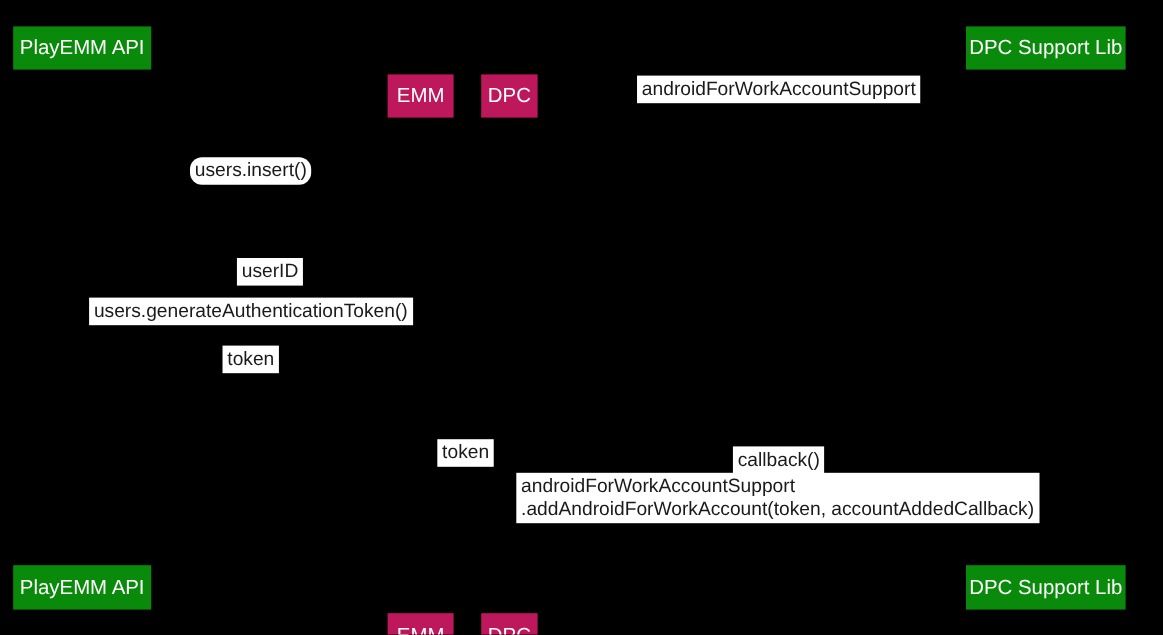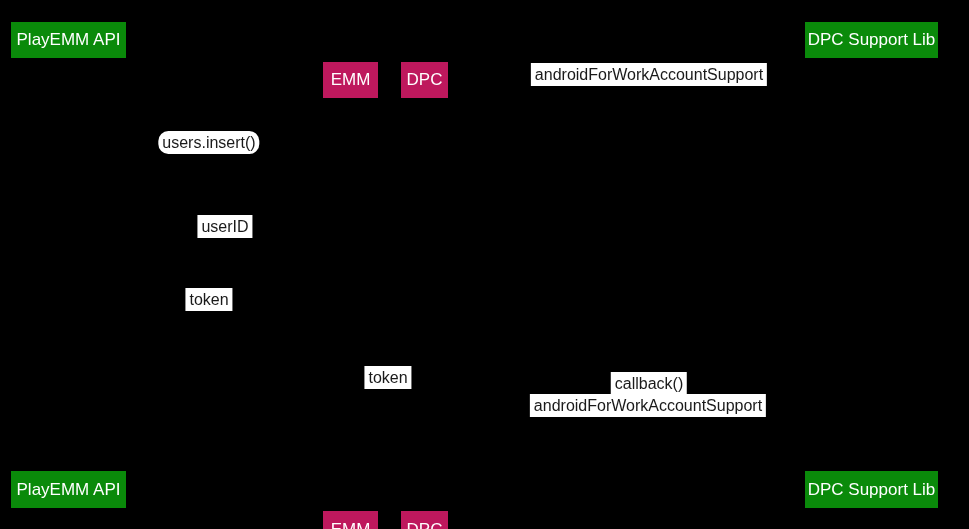--- a/index.html
+++ b/index.html
@@ -82,29 +82,31 @@
 
   <div class="msg pos-msg-ensure">
     <div>androidForWorkAccountSupport</div>
   </div>
 
   <div class="msg pos-msg-insert">users.insert()</div>
 
   <div class="msg pos-msg-userid">userID</div>
 
 
+  <div class="msg pos-msg-gentoken">users.generateAuthenticationToken()</div>
 
   <div class="msg pos-msg-token1">token</div>
 
   <div class="msg pos-msg-callback">callback()</div>
 
   <div class="msg pos-msg-token2">token</div>
 
   <div class="msg pos-msg-addacct">
     <div>androidForWorkAccountSupport</div>
+    <div>.addAndroidForWorkAccount(token, accountAddedCallback)</div>
   </div>
 
   <div class="participant p-green pos-playemm-bot">
     <span>PlayEMM API</span>
   </div>
   <div class="participant p-blue pos-emm-bot">
     <span>EMM</span>
   </div>
   <div class="participant p-blue pos-dpc-bot">
     <span>DPC</span>

